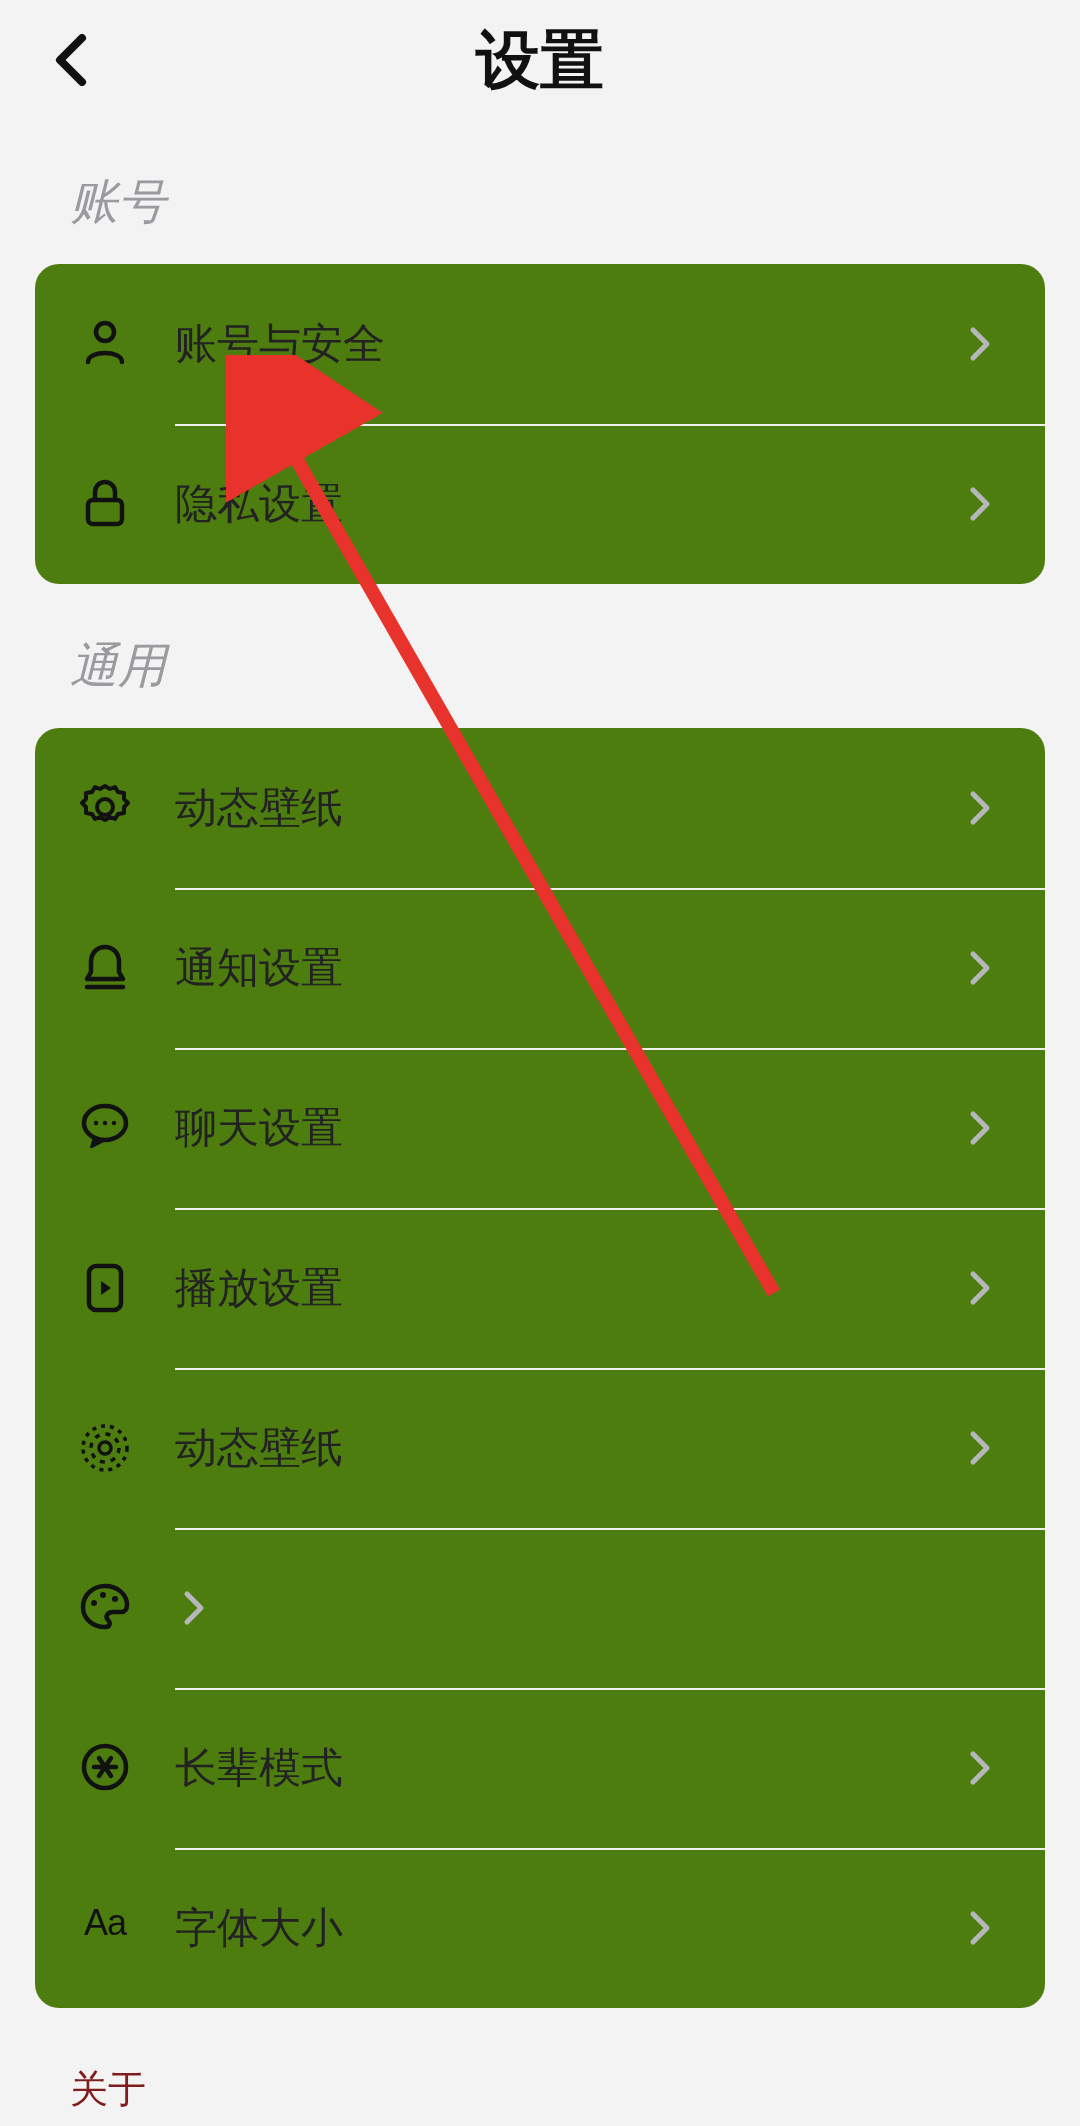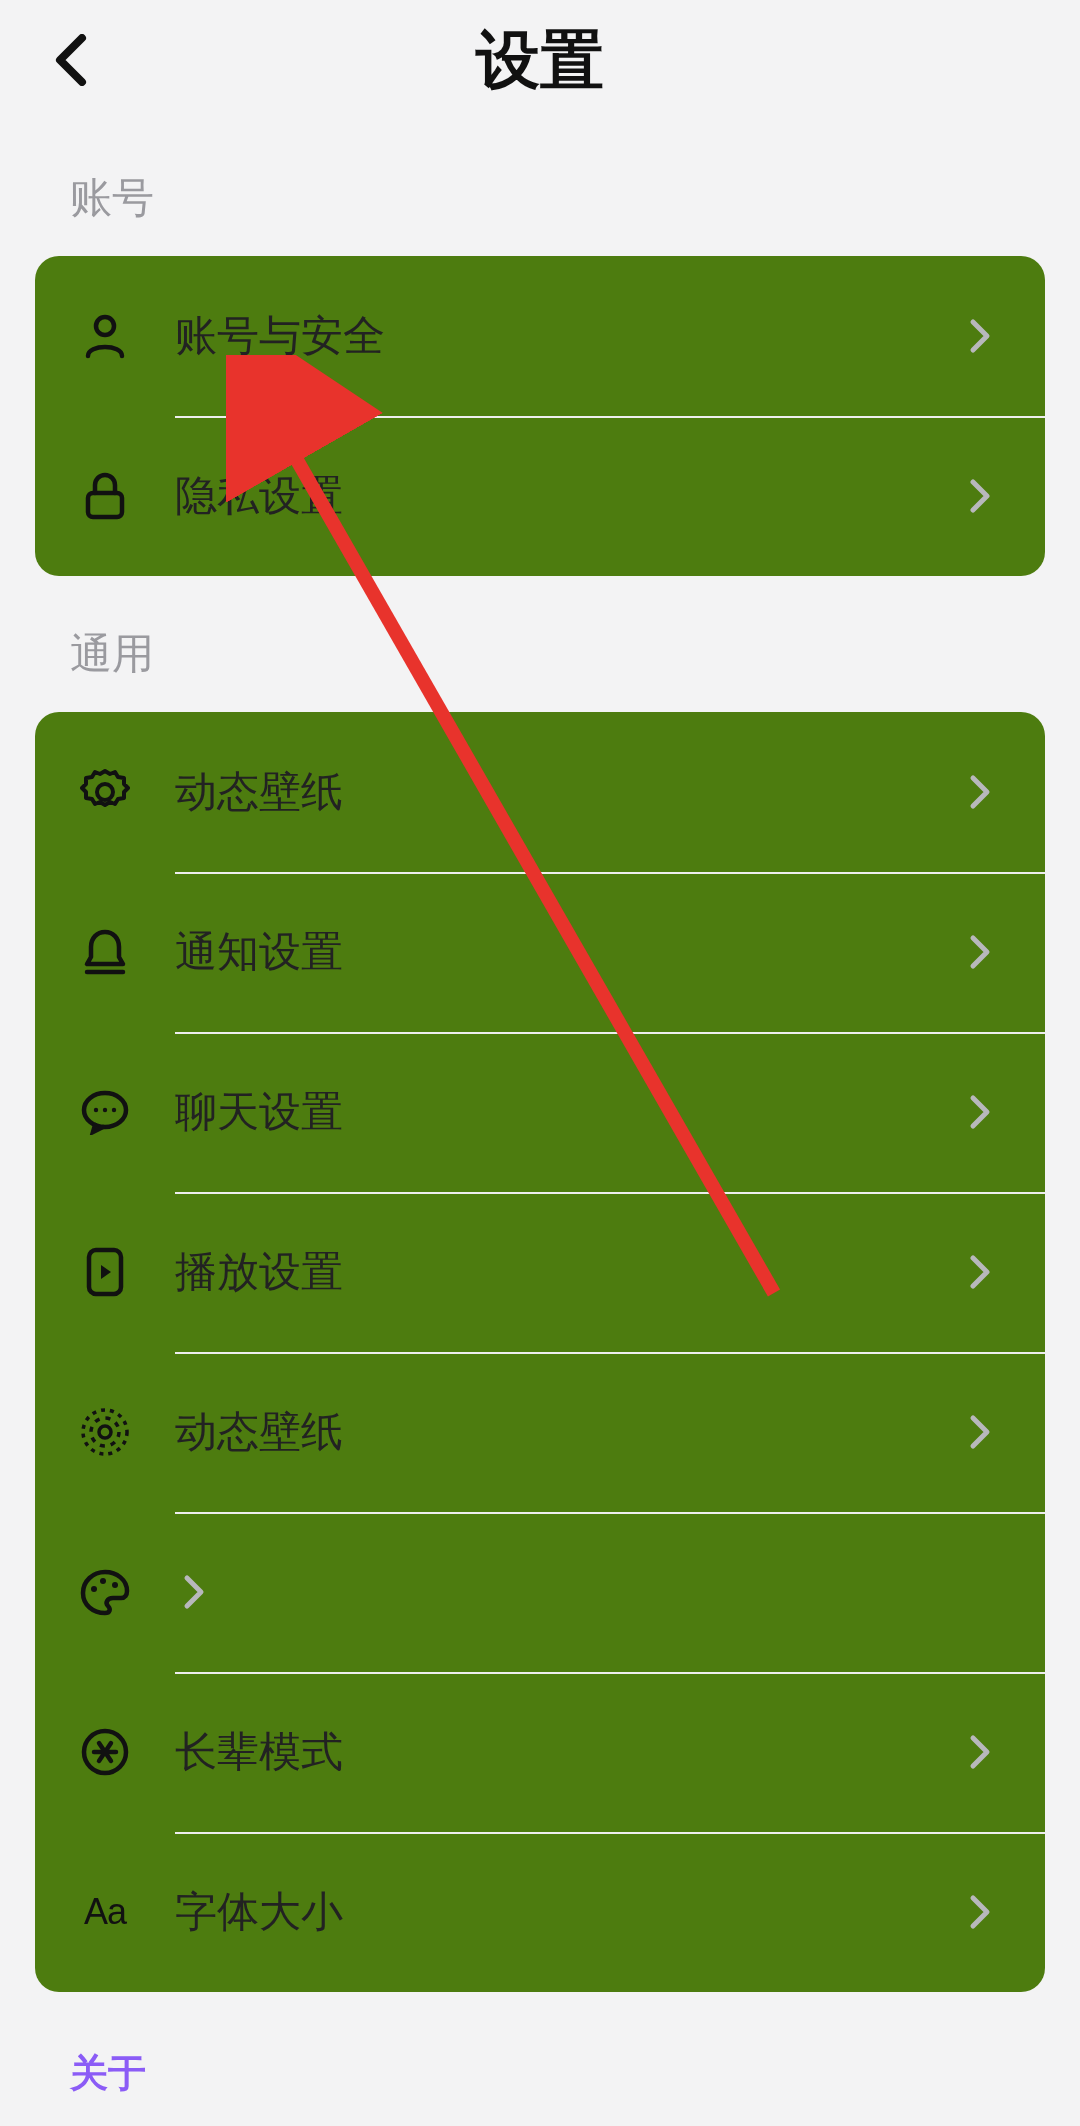--- a/index.html
+++ b/index.html
@@ -27,23 +27,24 @@
       justify-content: center;
     }
     .title {
       width: 100%;
       text-align: center;
       font-size: 64px;
       font-weight: 600;
       color: #111;
     }
     .section-title {
-      font-size: 42px;
+      font-size: 48px;
       color: #9a9a9f;
       padding: 50px 0 30px 70px;
+      font-style: italic;
     }
     .card {
       background: #4d7c0f;
       border-radius: 24px;
       margin: 0 35px;
     }
     .row {
       height: 160px;
       display: flex;
       align-items: center;
@@ -57,40 +58,38 @@
       right: 0;
       top: 0;
       height: 2px;
       background: #eeeeee;
     }
     .row-icon {
       width: 52px;
       height: 52px;
       margin-right: 44px;
       display: flex;
-      align-items: center;
       justify-content: center;
     }
     .row-label {
       font-size: 42px;
       color: #222;
       flex: 1;
     }
     .chevron {
       width: 40px;
       height: 40px;
       display: flex;
       align-items: center;
       justify-content: center;
     }
     .section-title-bottom {
       font-size: 38px;
-      color: #8b5cf6;
+      color: #7f1d1d;
       padding: 56px 0 0 70px;
-      font-weight: bold;
     }
     .aa-text {
       font-size: 36px;
       font-weight: 500;
       color: #111;
       letter-spacing: -1px;
     }
     .arrow-overlay {
       position: absolute;
       left: 226px;

